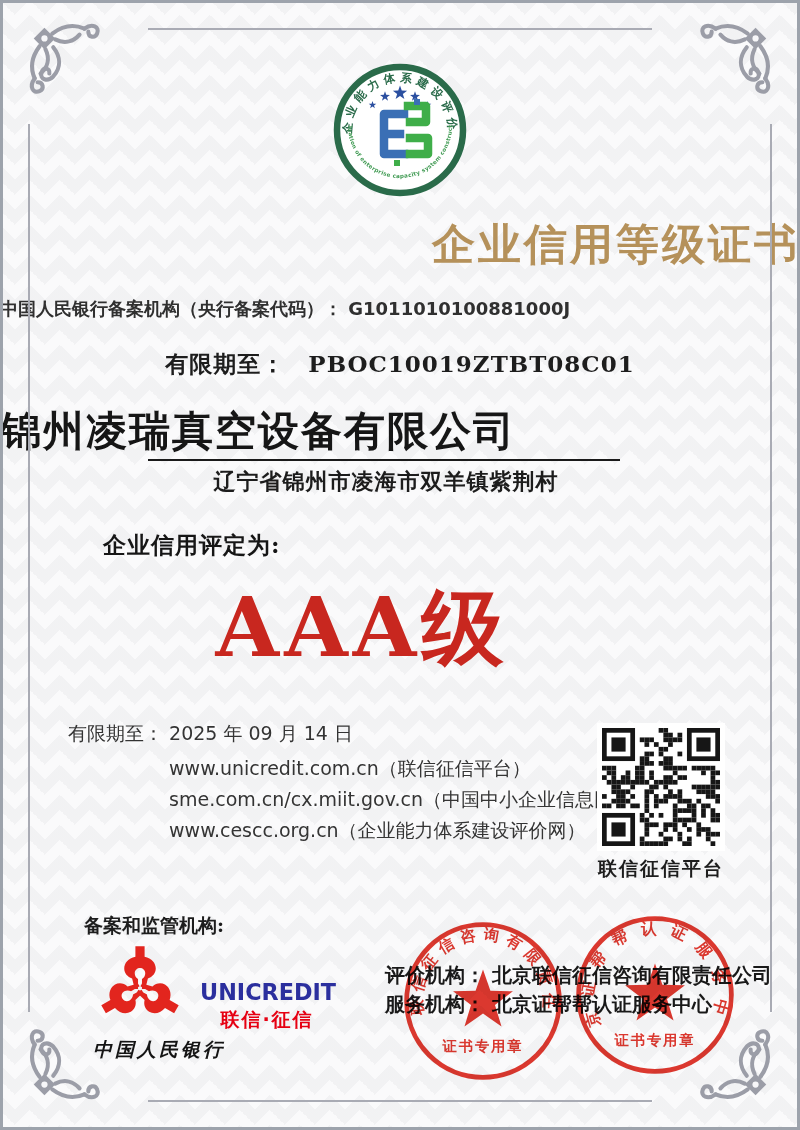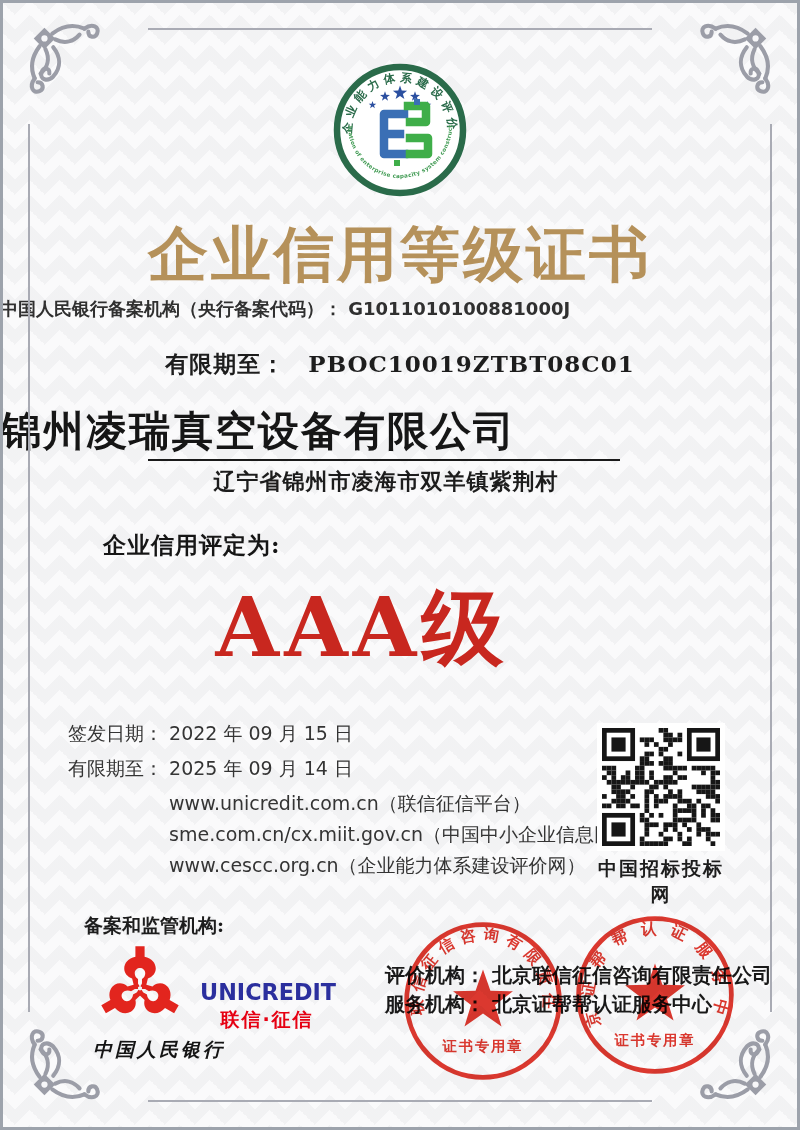--- a/index.html
+++ b/index.html
@@ -24,21 +24,21 @@
   .fl-right{right:28px;top:124px;bottom:118px;width:2px;}
   .corner{position:absolute;width:78px;height:78px;z-index:2;}
   .c-tl{left:23px;top:17px;}
   .c-tr{right:23px;top:17px;transform:scaleX(-1);}
   .c-bl{left:23px;bottom:24px;transform:scaleY(-1);}
   .c-br{right:23px;bottom:24px;transform:scale(-1,-1);}
 
   .logo{left:330px;top:60px;width:140px;height:140px;}
 
   .serif{font-family:"DejaVu Serif","Liberation Serif",serif;}
-  .title{top:221px;left:0;width:100%;text-align:center;font-size:60px;font-weight:900;
+  .title{top:221px;left:0;width:100%;text-align:right;font-size:43px;font-weight:900;
          color:#b5915a;letter-spacing:3px;line-height:1.1;}
   .subtitle{top:297px;left:0;width:100%;text-align:left;font-size:18px;font-weight:700;color:#303030;}
   .certno{top:349px;left:0;width:100%;text-align:center;font-size:23px;font-weight:700;color:#1d1d1d;letter-spacing:1px;}
   .certno .val{margin-left:14px;}
   .company{top:404px;left:0;right:28px;font-size:41px;font-weight:900;color:#161616;letter-spacing:2px;}
   .rule{top:459px;left:148px;width:472px;height:2px;background:#1a1a1a;}
   .address{top:467px;left:0;right:28px;text-align:center;font-size:22px;font-weight:700;color:#1c1c1c;letter-spacing:1px;}
   .rating-label{left:103px;top:530px;font-size:23px;font-weight:900;color:#161616;letter-spacing:1px;}
   .rating-value{top:586px;left:0;right:76px;text-align:center;font-size:82px;font-weight:900;
                 color:#c8271f;letter-spacing:5px;line-height:1;}
@@ -146,24 +146,20 @@
   </div>
 
   <div class="abs company serif">锦州凌瑞真空设备有限公司</div>
   <div class="abs rule"></div>
   <div class="abs address serif">辽宁省锦州市凌海市双羊镇紫荆村</div>
 
   <div class="abs rating-label serif">企业信用评定为:</div>
   <div class="abs rating-value serif">AAA级</div>
 
   <div class="abs info">
-    <div class="info-line">
-      <span>签发日期：</span>
-      <span>2022 年 09 月 15 日</span>
-    </div>
     <div class="info-line">
       <span>有限期至：</span>
       <span>2025 年 09 月 14 日</span>
     </div>
     <div class="info-line tight">
       <span class="indent"></span>
       <span>www.unicredit.com.cn（联信征信平台）</span>
     </div>
     <div class="info-line tight">
       <span class="indent"></span>
@@ -388,21 +384,21 @@
       <rect x="5" y="5" width="33.04" height="33.04" fill="#161616"></rect>
       <rect x="9.719999999999999" y="9.719999999999999" width="23.599999999999998" height="23.599999999999998" fill="#ffffff"></rect>
       <rect x="14.44" y="14.44" width="14.16" height="14.16" fill="#161616"></rect>
       <rect x="89.96" y="5" width="33.04" height="33.04" fill="#161616"></rect>
       <rect x="94.67999999999999" y="9.719999999999999" width="23.599999999999998" height="23.599999999999998" fill="#ffffff"></rect>
       <rect x="99.39999999999999" y="14.44" width="14.16" height="14.16" fill="#161616"></rect>
       <rect x="5" y="89.96" width="33.04" height="33.04" fill="#161616"></rect>
       <rect x="9.719999999999999" y="94.67999999999999" width="23.599999999999998" height="23.599999999999998" fill="#ffffff"></rect>
       <rect x="14.44" y="99.39999999999999" width="14.16" height="14.16" fill="#161616"></rect>
     </svg>
-  <div class="abs qr-caption serif">中国招标投标网</div>
+  <div class="abs qr-caption serif">联信征信平台</div>
 
   <div class="abs reg-label serif">备案和监管机构:</div>
 
   <div class="abs pboc">
     <svg width="94" height="92" viewBox="-70 -72 140 140">
       <g fill="#e2251e">
         <use href="#spade"></use>
         <use href="#spade" transform="rotate(120)"></use>
         <use href="#spade" transform="rotate(240)"></use>
       </g>

